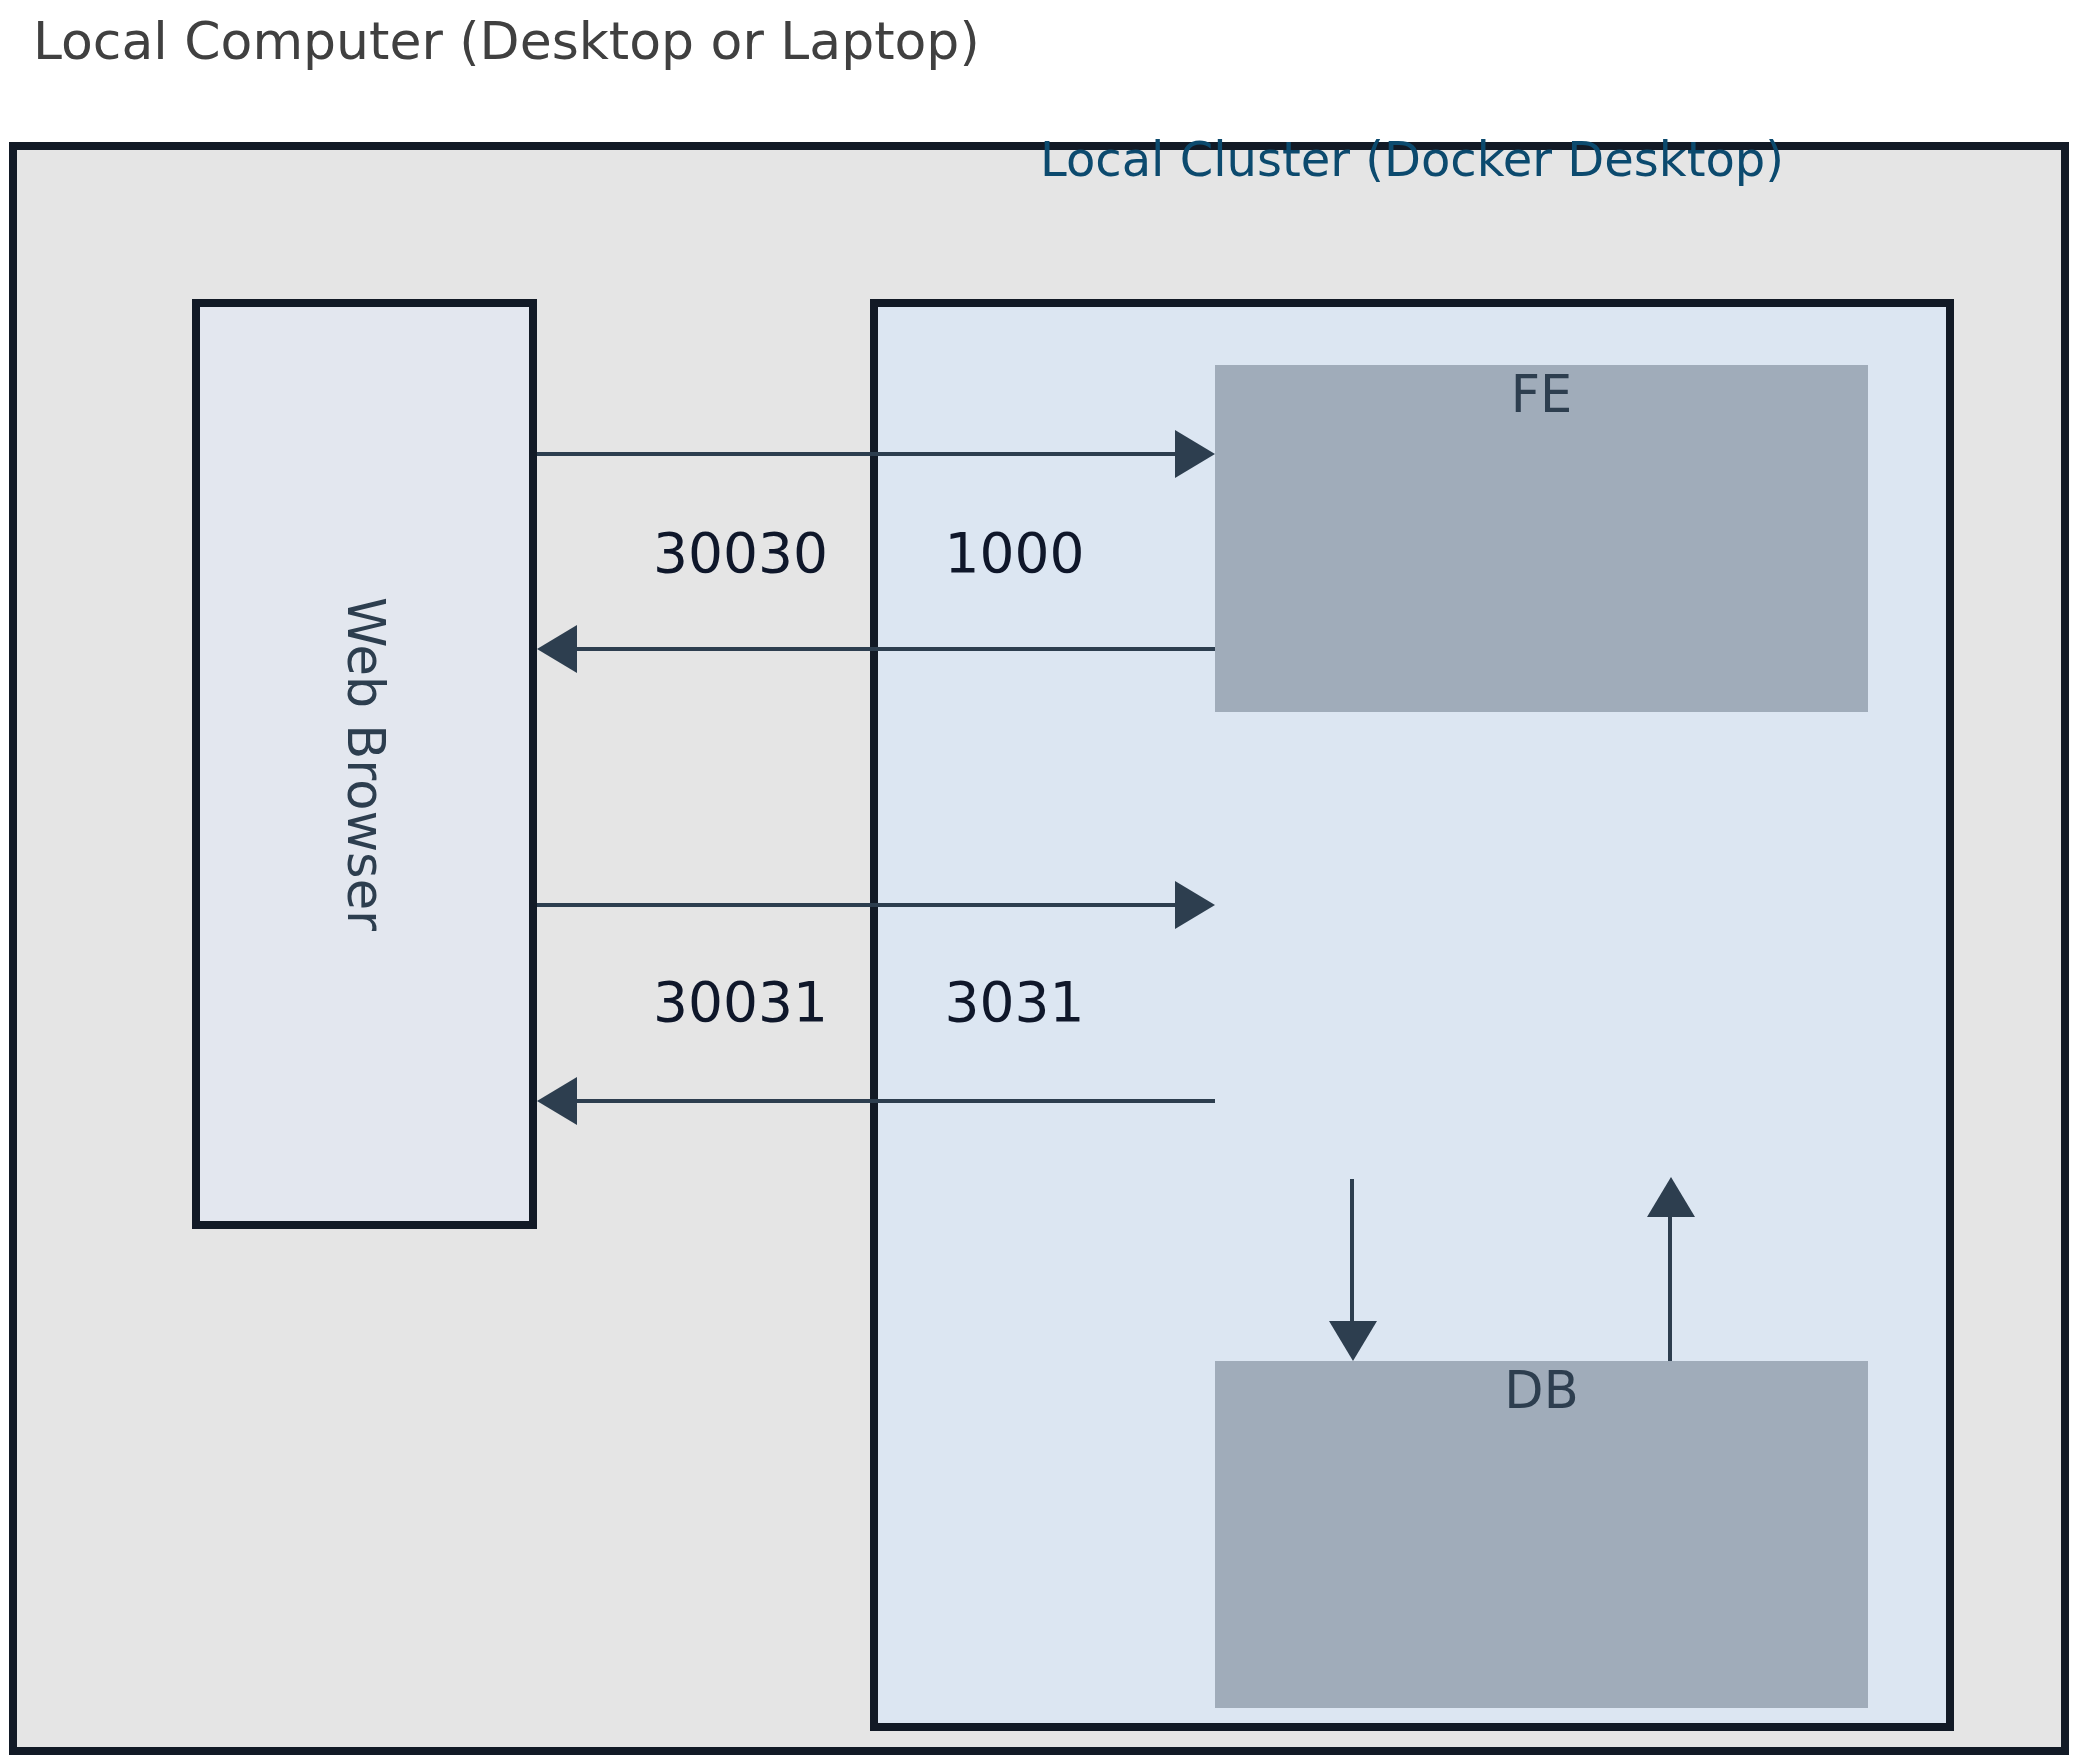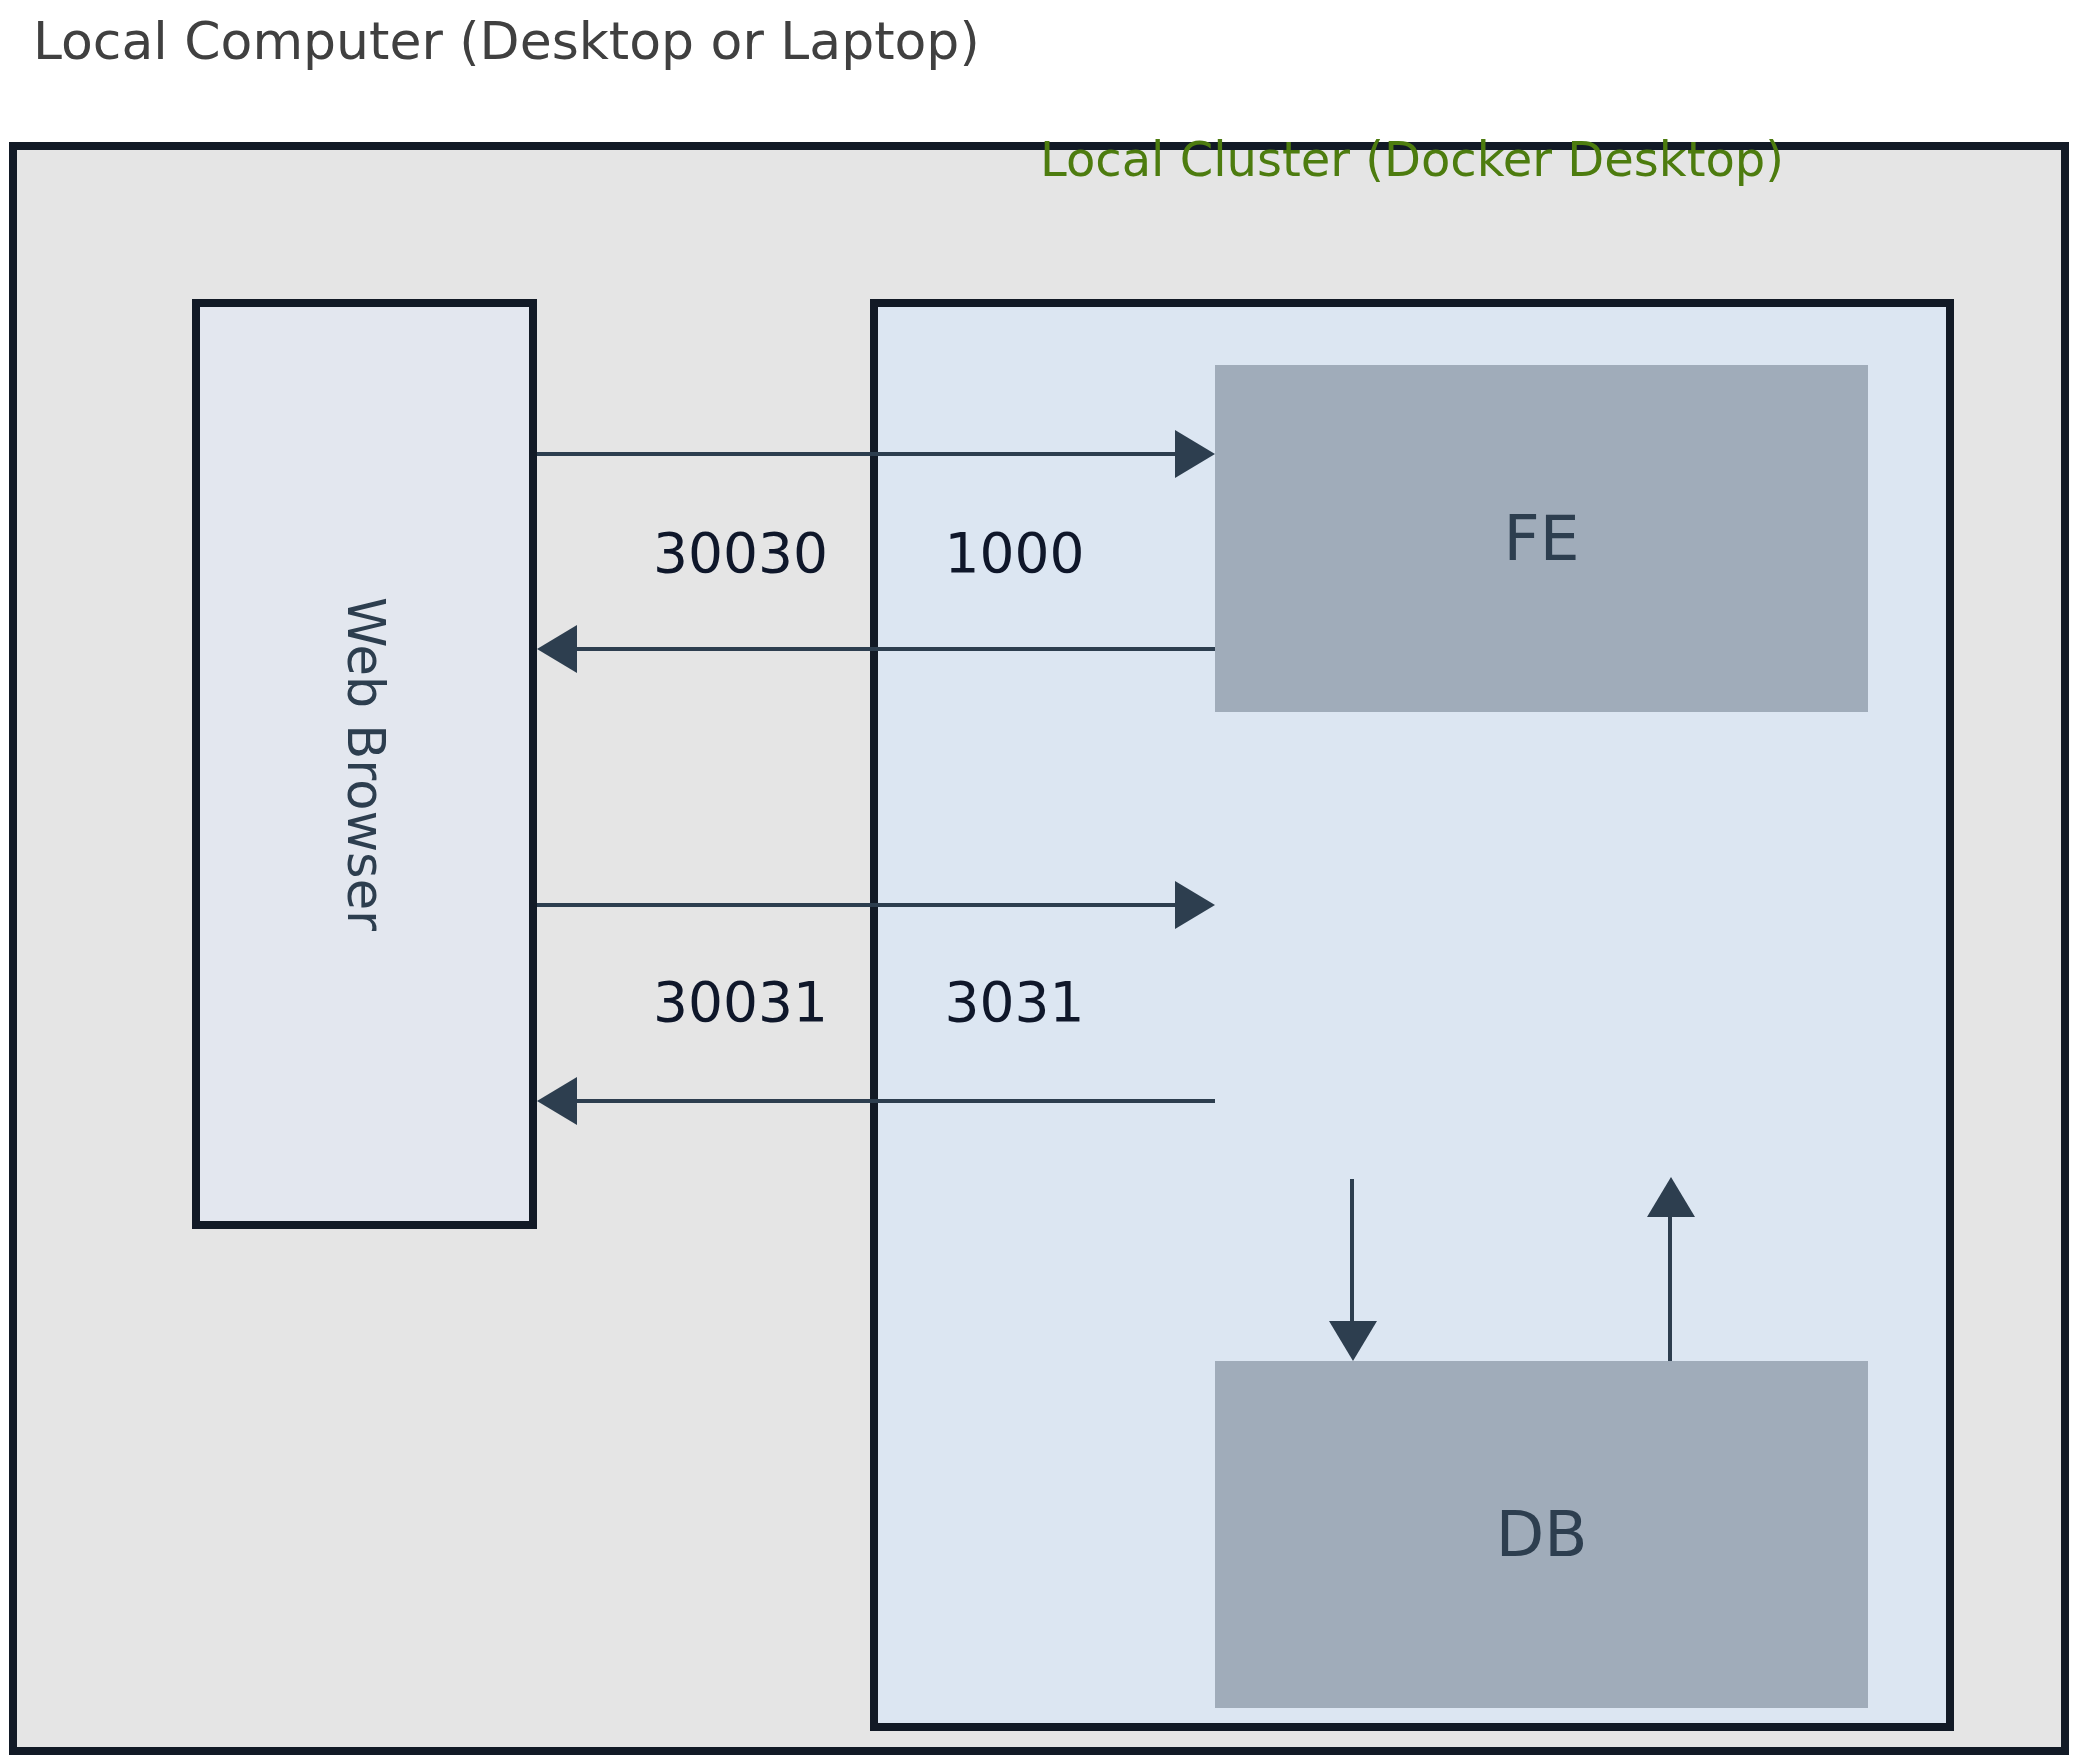--- a/index.html
+++ b/index.html
@@ -31,21 +31,21 @@
     white-space: nowrap;
   }
   .cluster-title {
     position: absolute;
     left: 870px;
     top: 133px;
     width: 1084px;
     text-align: center;
     font-size: 48px;
     line-height: 1.1;
-    color: #4d7c0f;
+    color: #0c4a6e;
     font-family: "DejaVu Sans", "Liberation Sans", sans-serif;
     white-space: nowrap;
   }
 
   
   .outer-box {
     position: absolute;
     left: 9.1px;
     top: 142px;
     width: 2060px;
@@ -85,23 +85,23 @@
     color: #2d3e4f;
     white-space: nowrap;
     font-family: "DejaVu Sans", "Liberation Sans", sans-serif;
   }
 
   .svc-box {
     position: absolute;
     background: #a0acba;
     color: #2d3e4f;
     display: flex;
-    align-items: center;
+    align-items: flex-start;
     justify-content: center;
-    font-size: 63px;
+    font-size: 51px;
     font-family: "DejaVu Sans", "Liberation Sans", sans-serif;
     left: 1215px;
     width: 653px;
     height: 347px;
   }
   .svc-fe { top: 365px; }
   .svc-be { top: 831px; }
   .svc-db { top: 1361px; }
 
   

